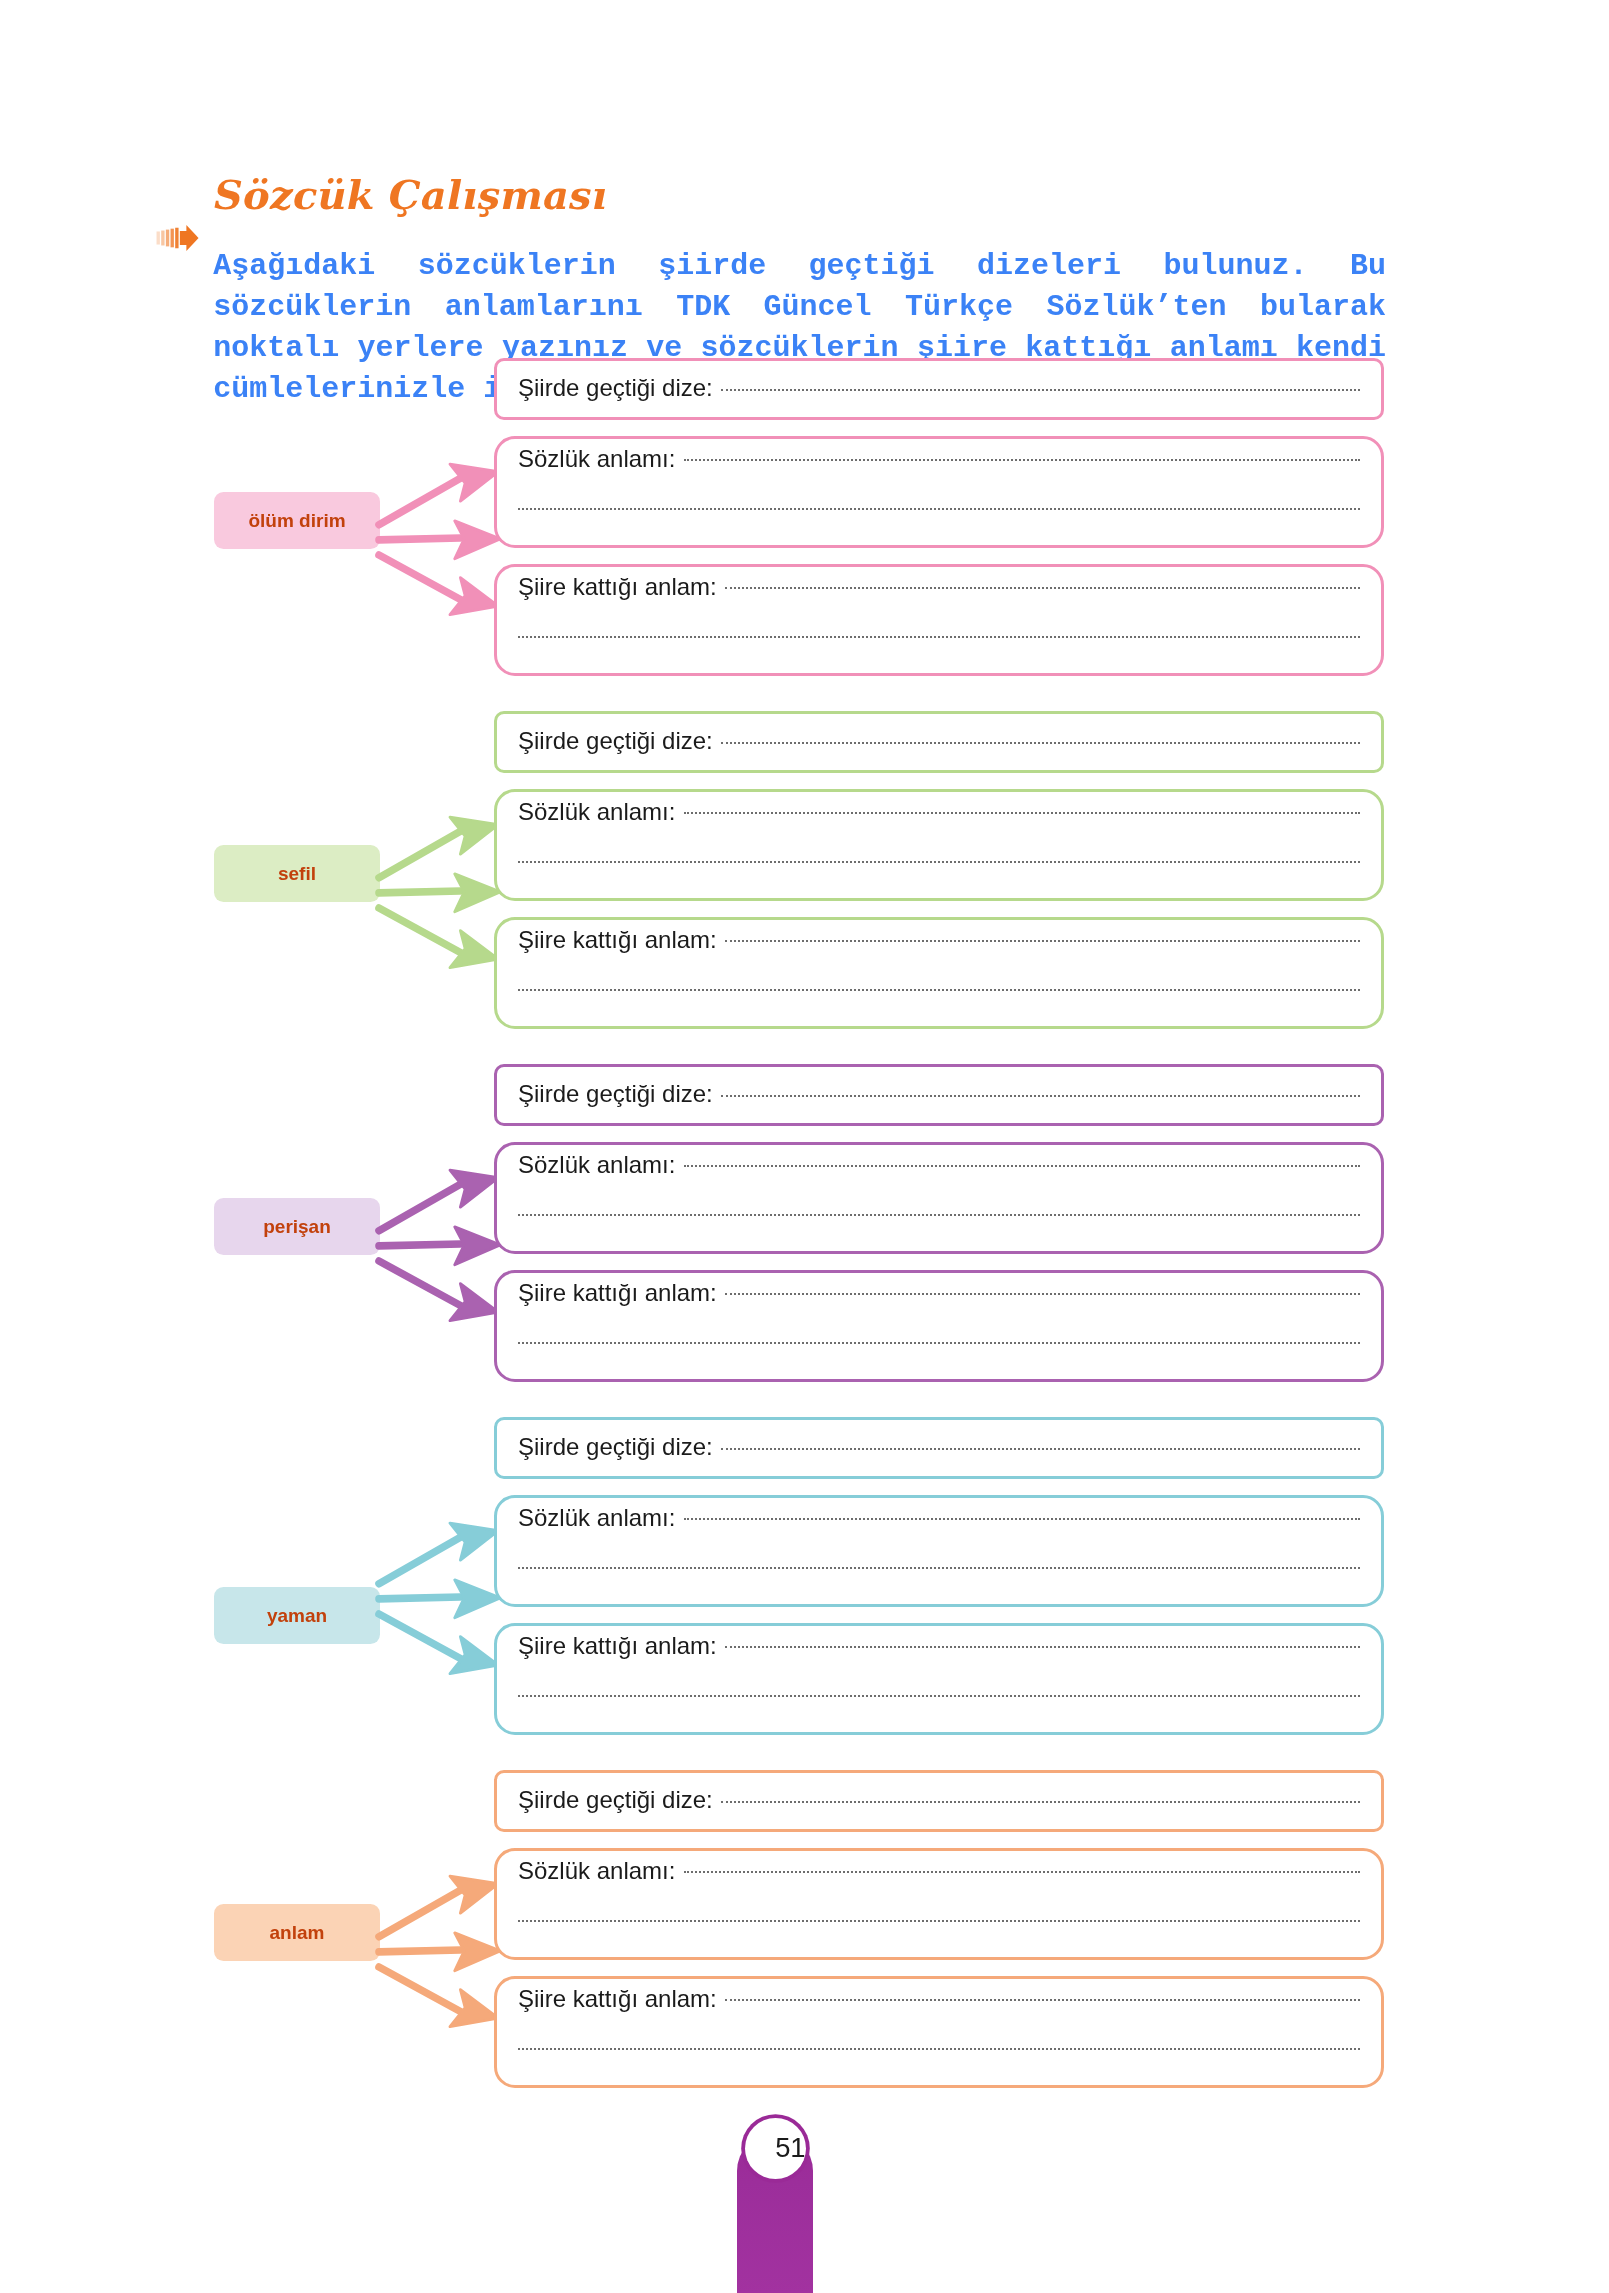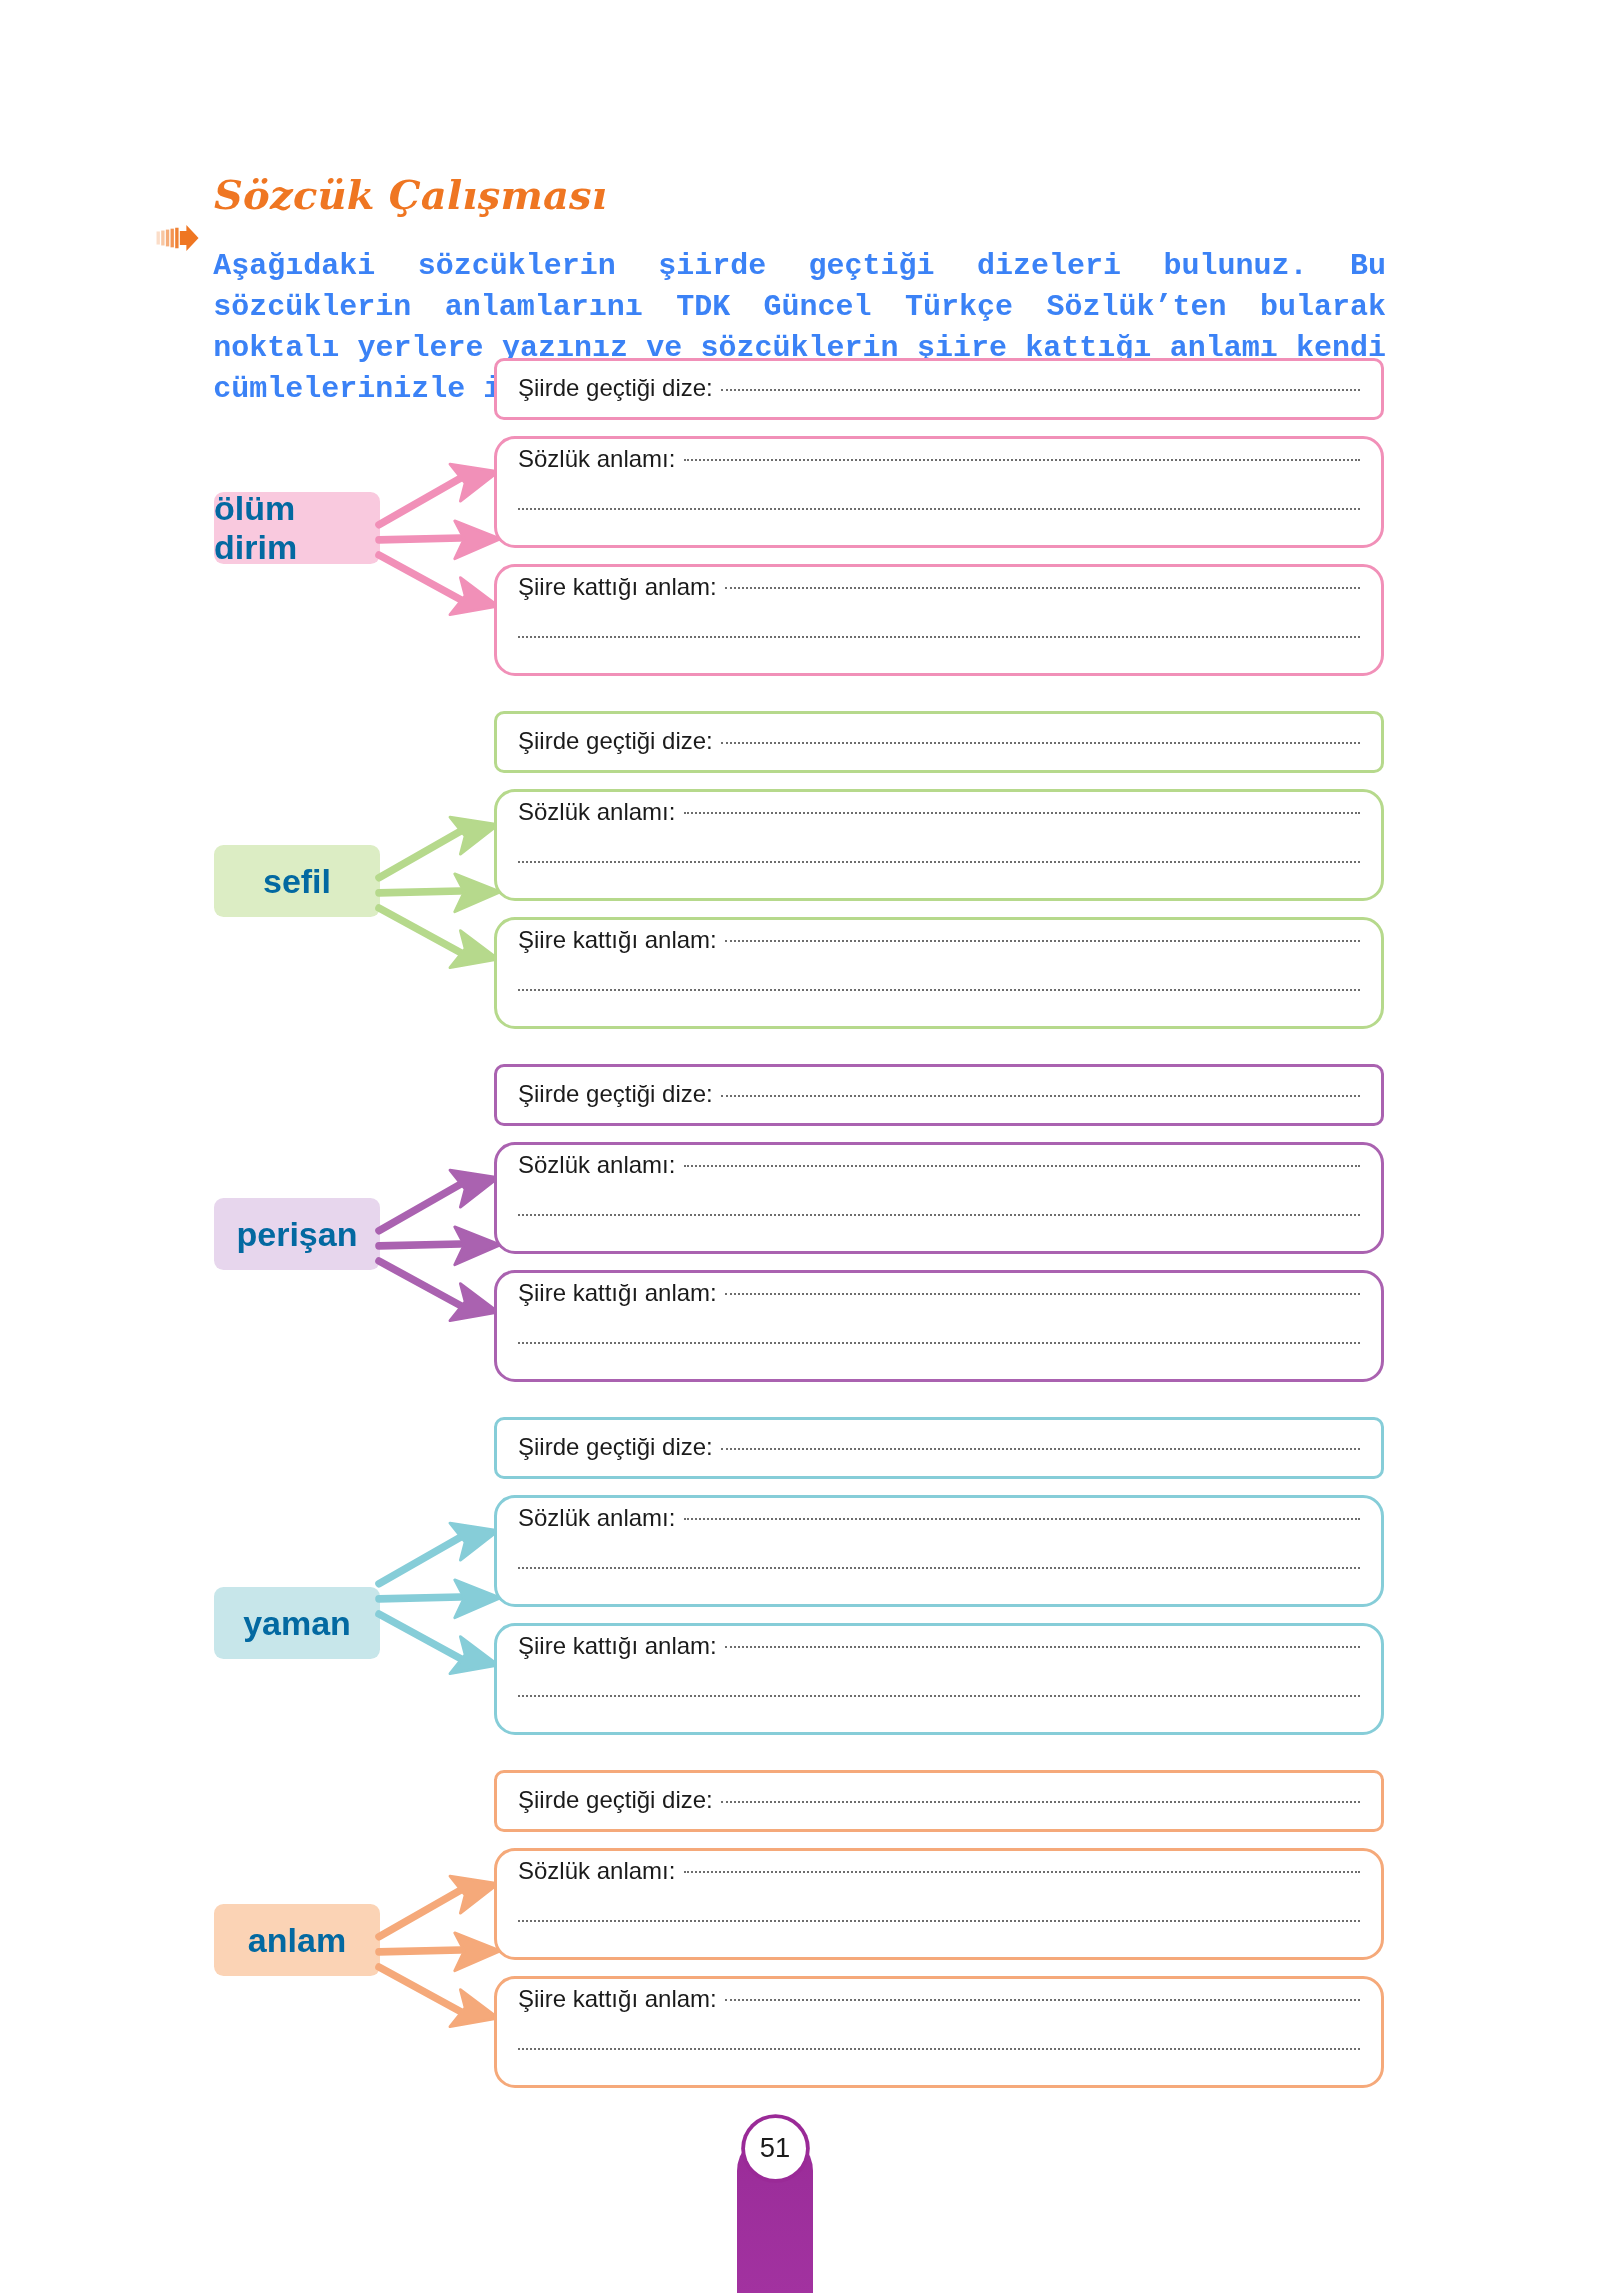--- a/index.html
+++ b/index.html
@@ -58,28 +58,28 @@
   }
   .word-group{
     position:relative;
     height:353px;
   }
   .group-label{
     position:absolute;
     left:214px;
     top:134px;
     width:166px;
-    height:72px;
+    height:57px;
     border-radius:9.5px;
     display:flex;
     align-items:center;
     justify-content:center;
-    font-size:34px;
+    font-size:19px;
     font-weight:700;
-    color:#0369a1;
+    color:#c2410c;
     box-sizing:border-box;
   }
   .arrows-svg{
     position:absolute;
     left:377px;
     top:19px;
     width:128px;
     height:303px;
     overflow:visible;
   }
@@ -146,21 +146,21 @@
     background:linear-gradient(180deg,#9a2a97 0%, #9c2e9b 30%, #a232a0 100%);
   }
   #footer-circle{
     position:absolute;
     left:7.6px; top:5.7px;
     width:61px;height:61px;
     border-radius:50%;
     background:#ffffff;
     display:flex;
     align-items:center;
-    justify-content:center;
+    justify-content:flex-end;
     box-shadow:0 0 0 3.8px #9a2a97;
   }
   #footer-page-number{
     font-size:27.4px;
     color:#1b1b1b;
     font-weight:400;
     line-height:1;
   }
 </style>
 </head>

